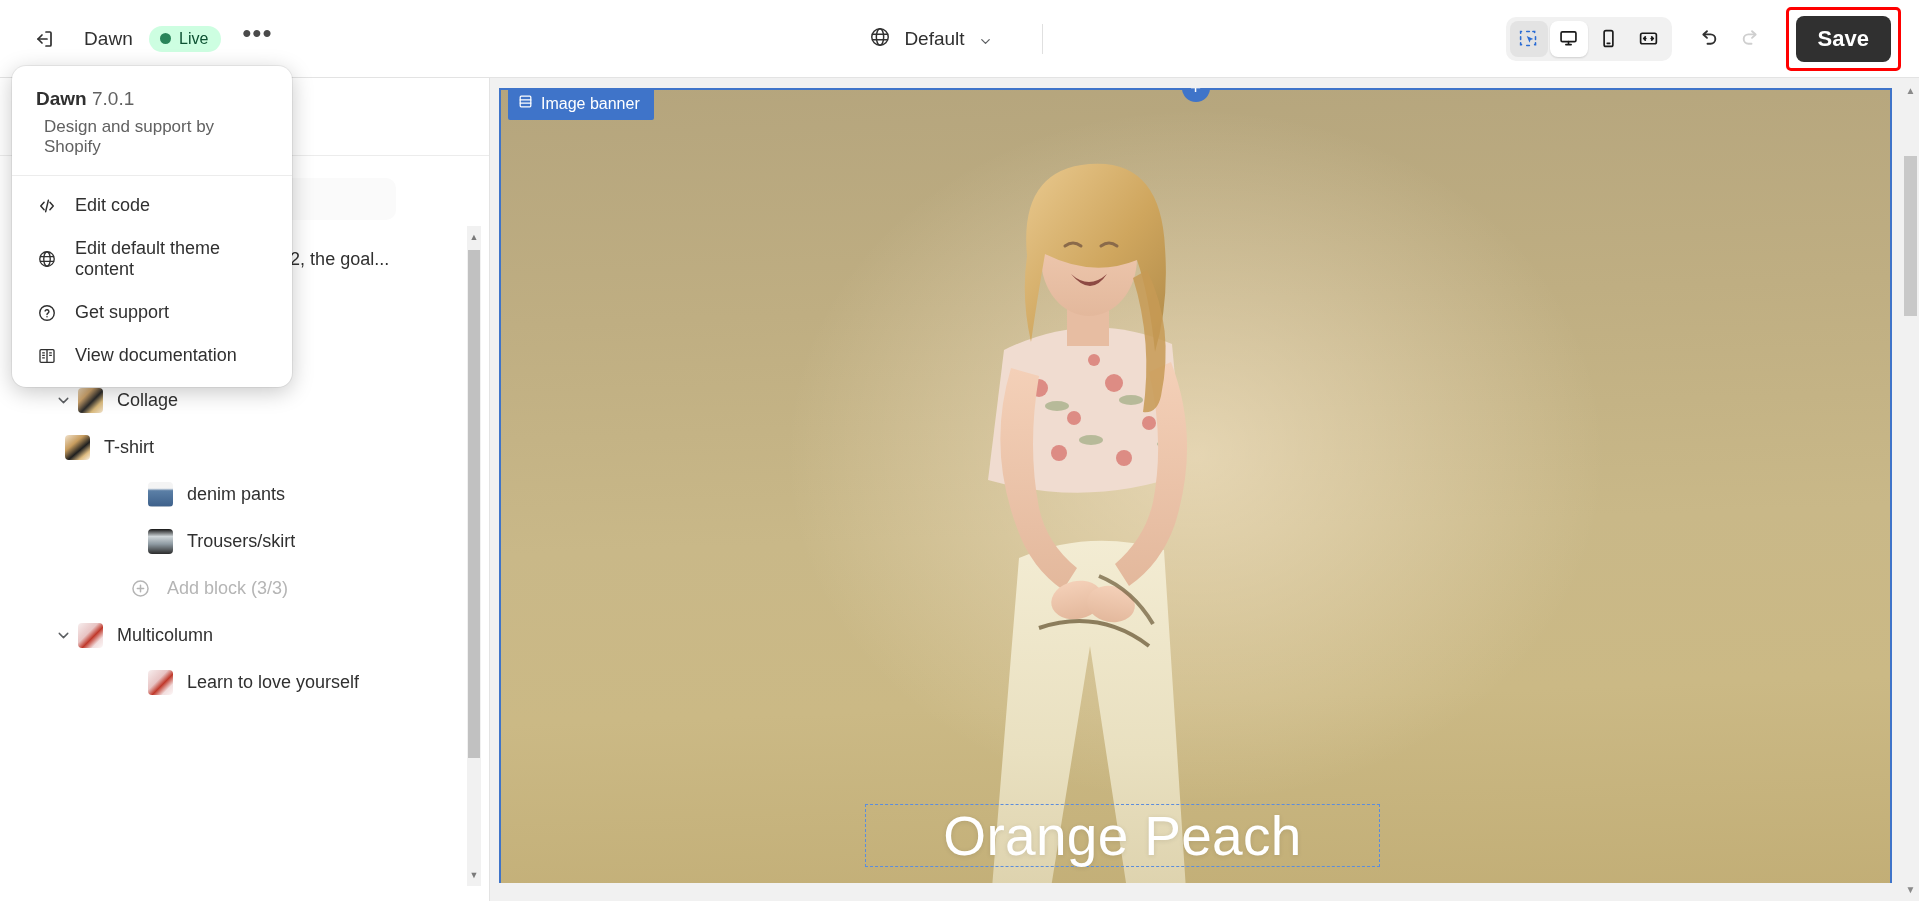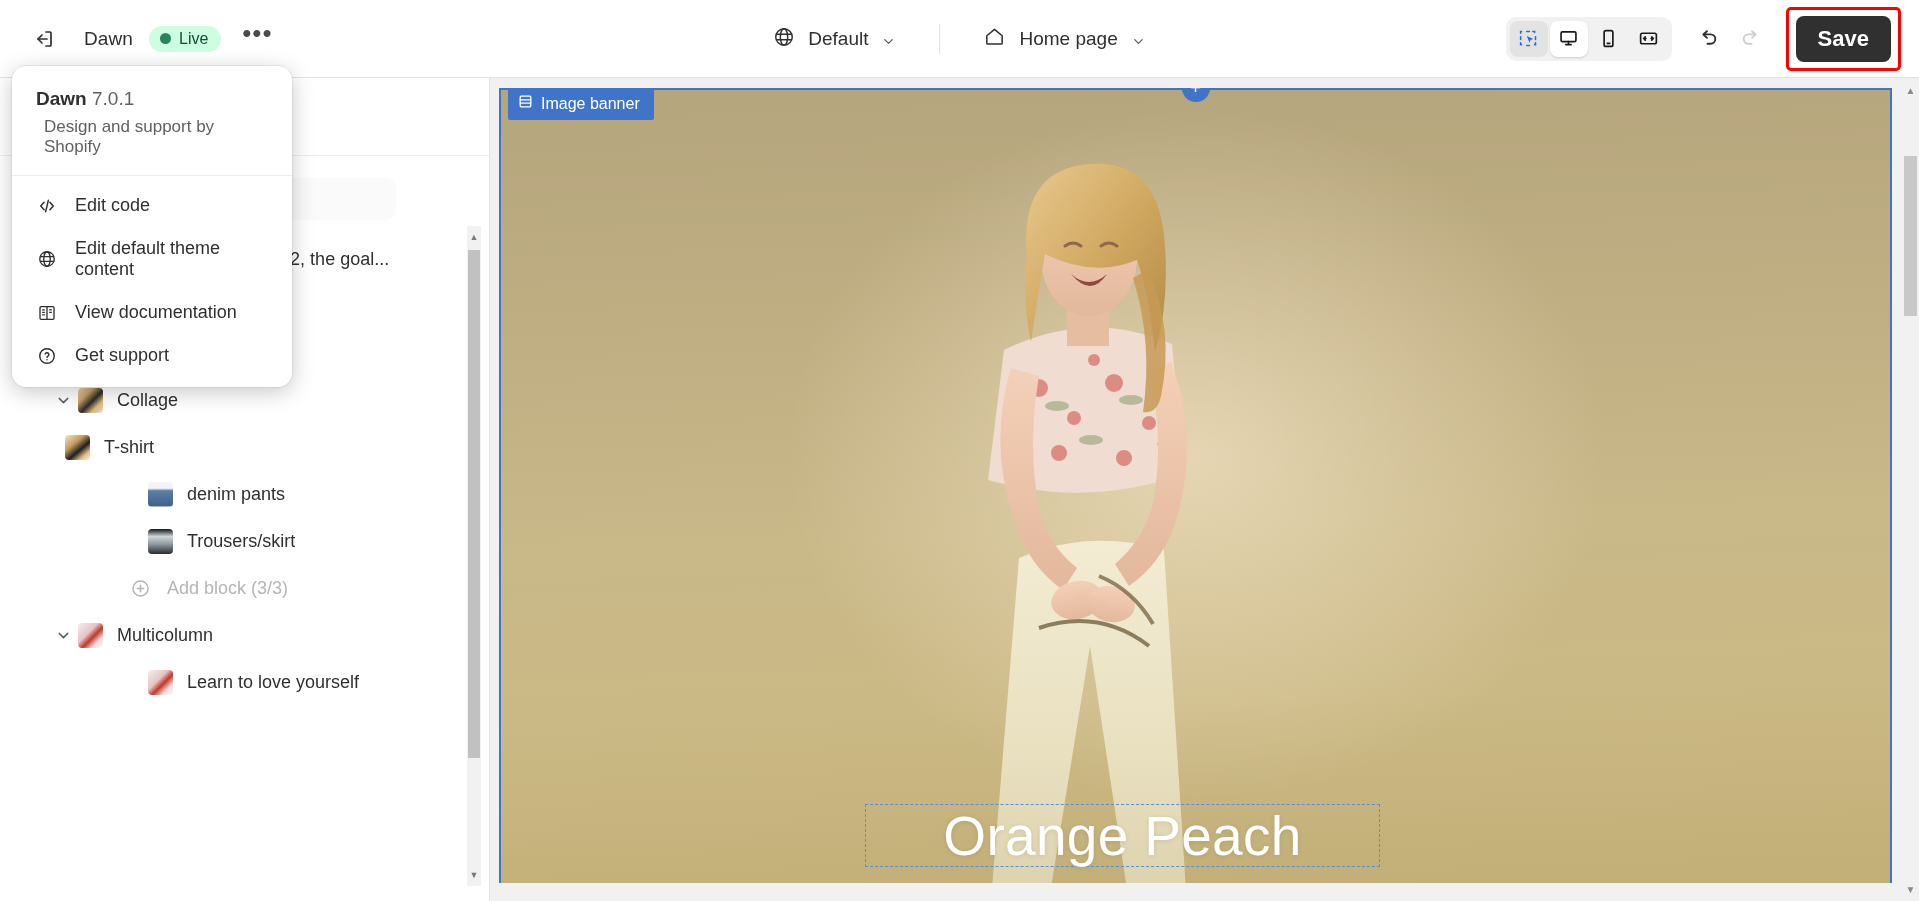--- a/index.html
+++ b/index.html
@@ -33,21 +33,21 @@
     display: inline-flex; align-items: center; gap: 8px;
     background: #cdfee1; color: #0c5132;
     border-radius: 999px; padding: 5px 13px 5px 11px;
     font-size: 16px; line-height: 1;
   }
   .live-dot { width: 11px; height: 11px; border-radius: 50%; background: #29845a; display:block; }
   .dots-btn { margin-left: 14px; font-size: 26px; color: #4a4a4a; letter-spacing: 1px; line-height: 0.4; padding-bottom:10px;}
 
   .tb-center {
     position: absolute; left: 0; right: 0; top: 0; height: 78px;
-    display: flex; align-items: center; justify-content: center; gap: 10px;
+    display: flex; align-items: center; justify-content: center; gap: 16px;
     pointer-events: none;
   }
   .tb-center > * { pointer-events: auto; }
   .sel-chip {
     display: flex; align-items: center; gap: 13px;
     padding: 9px 13px; border-radius: 8px; cursor: pointer;
     font-size: 19px; color: #303030;
   }
   .chev { display:inline-block; width: 15px; height: 15px; }
   .divider-v { width: 1px; height: 30px; background: #e0e0e0; margin: 0 20px; }
@@ -248,33 +248,20 @@
         </svg>
       </span>
       <span>Default</span>
       <span class="chev">
         <svg width="15" height="15" viewBox="0 0 24 24" fill="none" stroke="#5c5f62" stroke-width="2" stroke-linecap="round" stroke-linejoin="round">
             <path d="M6 9l6 6 6-6"></path>
           </svg>
       </span>
     </div>
     <div class="divider-v"></div>
-    <div class="sel-chip">
-      <span>
-        <svg width="23" height="23" viewBox="0 0 24 24" fill="none" stroke="#303030" stroke-width="1.6" stroke-linejoin="round">
-          <path d="M4 11.2 12 4.5l8 6.7V19a.9.9 0 0 1-.9.9H4.9A.9.9 0 0 1 4 19z"></path>
-        </svg>
-      </span>
-      <span>Home page</span>
-      <span class="chev">
-        <svg width="15" height="15" viewBox="0 0 24 24" fill="none" stroke="#5c5f62" stroke-width="2" stroke-linecap="round" stroke-linejoin="round">
-            <path d="M6 9l6 6 6-6"></path>
-          </svg>
-      </span>
-    </div>
   </div>
 
   <div class="tb-right">
     <div class="device-group">
       <div class="dev-btn sel-tool">
         <svg width="21" height="21" viewBox="0 0 24 24" fill="none" stroke="#2b6cd4" stroke-width="1.8" stroke-linecap="round">
           <path d="M3 6V4h2M3 10v3M3 17v2h2M10 4h3M17 4h2v2M20 10v3M20 17v2h-2M10 20h3" stroke-dasharray="3 2"></path>
           <path d="M10 9l7.5 3.5-3.2 1.1-1.1 3.2z" fill="#2b6cd4" stroke="none"></path>
         </svg>
       </div>
@@ -439,38 +426,38 @@
             <ellipse cx="12" cy="12" rx="3.9" ry="8.7"></ellipse>
             <path d="M3.5 9.2h17M3.5 14.8h17"></path>
           </svg>
       </span>
       <span>Edit default theme content</span>
     </div>
 
 
     <div class="menu-item">
       <span class="menu-ico">
+        <svg width="20" height="20" viewBox="0 0 24 24" fill="none" stroke="#303030" stroke-width="1.7" stroke-linecap="round">
+            <circle cx="12" cy="12" r="8.7"></circle>
+            <path d="M9.7 9.5a2.4 2.4 0 0 1 4.6.9c0 1.6-2.3 1.9-2.3 3.3"></path>
+            <circle cx="12" cy="16.4" r=".9" fill="#303030" stroke="none"></circle>
+          </svg>
+      </span>
+      <span>Get support</span>
+    </div>
+
+    <div class="menu-item">
+      <span class="menu-ico">
         <svg width="20" height="20" viewBox="0 0 24 24" fill="none" stroke="#303030" stroke-width="1.6" stroke-linejoin="round">
           <rect x="3.6" y="4.4" width="16.8" height="15.2" rx="1.3"></rect>
             <path d="M12 4.4v15.2"></path>
             <path d="M6.2 8.2h3.2M6.2 11.2h3.2M6.2 14.2h3.2M14.6 8.2h3.2M14.6 11.2h3.2"></path>
         </svg>
       </span>
       <span>View documentation</span>
-    </div>
-
-    <div class="menu-item">
-      <span class="menu-ico">
-        <svg width="20" height="20" viewBox="0 0 24 24" fill="none" stroke="#303030" stroke-width="1.7" stroke-linecap="round">
-            <circle cx="12" cy="12" r="8.7"></circle>
-            <path d="M9.7 9.5a2.4 2.4 0 0 1 4.6.9c0 1.6-2.3 1.9-2.3 3.3"></path>
-            <circle cx="12" cy="16.4" r=".9" fill="#303030" stroke="none"></circle>
-          </svg>
-      </span>
-      <span>Get support</span>
     </div>
   </div>
 </div>
 
 <div class="preview">
   <div class="canvas">
     <div class="banner">
       <svg class="fig" viewBox="0 0 1393 800" preserveAspectRatio="xMidYMid slice">
         <defs>
           <linearGradient id="hair" x1="0" y1="0" x2="1" y2="1">

